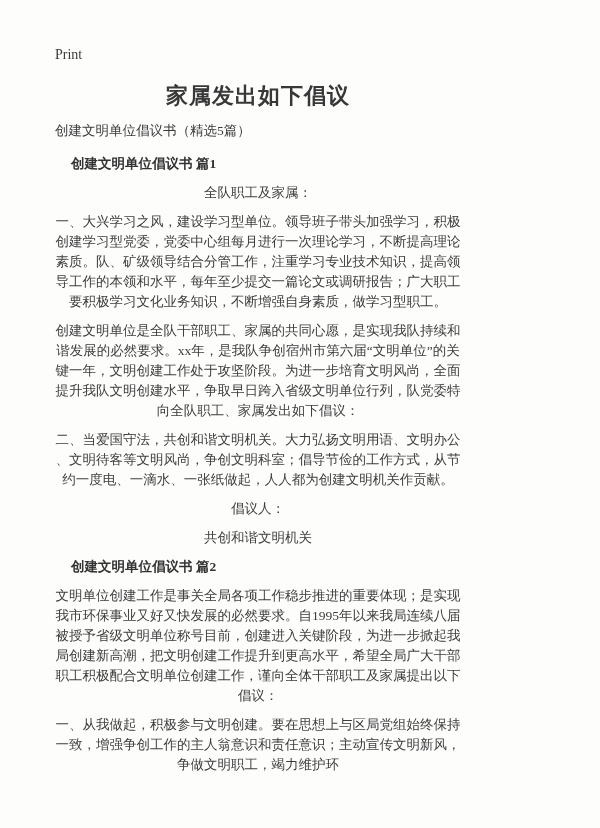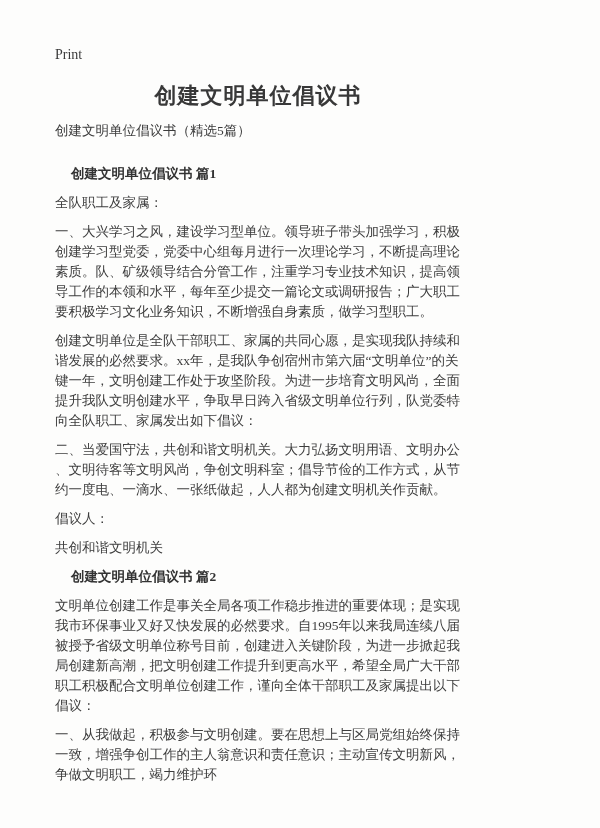--- a/index.html
+++ b/index.html
@@ -32,47 +32,47 @@
     line-height: 26px;
     font-weight: bold;
     text-align: center;
     margin: 0 0 12px 0;
     color: #383838;
     letter-spacing: 1px;
   }
   .subtitle {
     font-size: 13.5px;
     line-height: 20px;
-    margin: 0 0 23px 0;
+    margin: 0 0 13px 0;
   }
   h2.sec-heading {
     font-size: 13.5px;
     line-height: 20px;
     font-weight: bold;
     margin: 0 0 9px 16px;
     color: #333333;
   }
   p.para {
     font-size: 13.5px;
     line-height: 20px;
     margin: 0 0 9px 0;
     word-break: break-all;
     line-break: anywhere;
-    text-align: left;
+    text-align: center;
     color: #3d3d3d;
   }
 </style>
 </head>
 <body>
 
 <div class="page">
 
   <div class="print-link">Print</div>
 
-  <h1 class="doc-title">创建文明单位倡议书</h1>
+  <h1 class="doc-title">家属发出如下倡议</h1>
 
   <p class="subtitle">创建文明单位倡议书（精选5篇）</p>
 
   <h2 class="sec-heading">创建文明单位倡议书 篇1</h2>
 
   <p class="para">全队职工及家属：</p>
 
   <p class="para">一、大兴学习之风，建设学习型单位。领导班子带头加强学习，积极创建学习型党委，党委中心组每月进行一次理论学习，不断提高理论素质。队、矿级领导结合分管工作，注重学习专业技术知识，提高领导工作的本领和水平，每年至少提交一篇论文或调研报告；广大职工要积极学习文化业务知识，不断增强自身素质，做学习型职工。</p>
 
   <p class="para">创建文明单位是全队干部职工、家属的共同心愿，是实现我队持续和谐发展的必然要求。xx年，是我队争创宿州市第六届“文明单位”的关键一年，文明创建工作处于攻坚阶段。为进一步培育文明风尚，全面提升我队文明创建水平，争取早日跨入省级文明单位行列，队党委特向全队职工、家属发出如下倡议：</p>

